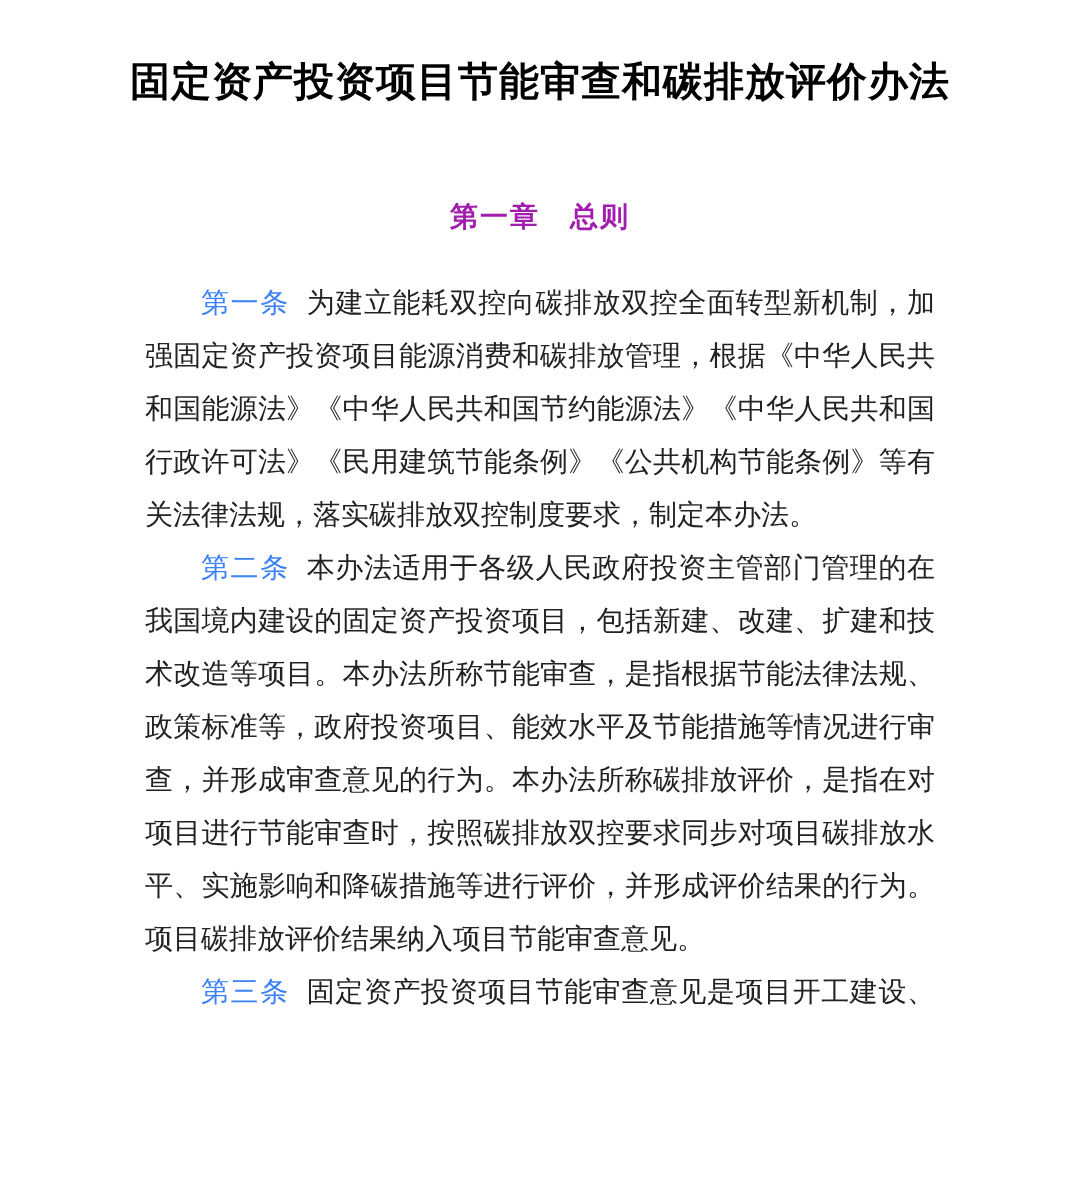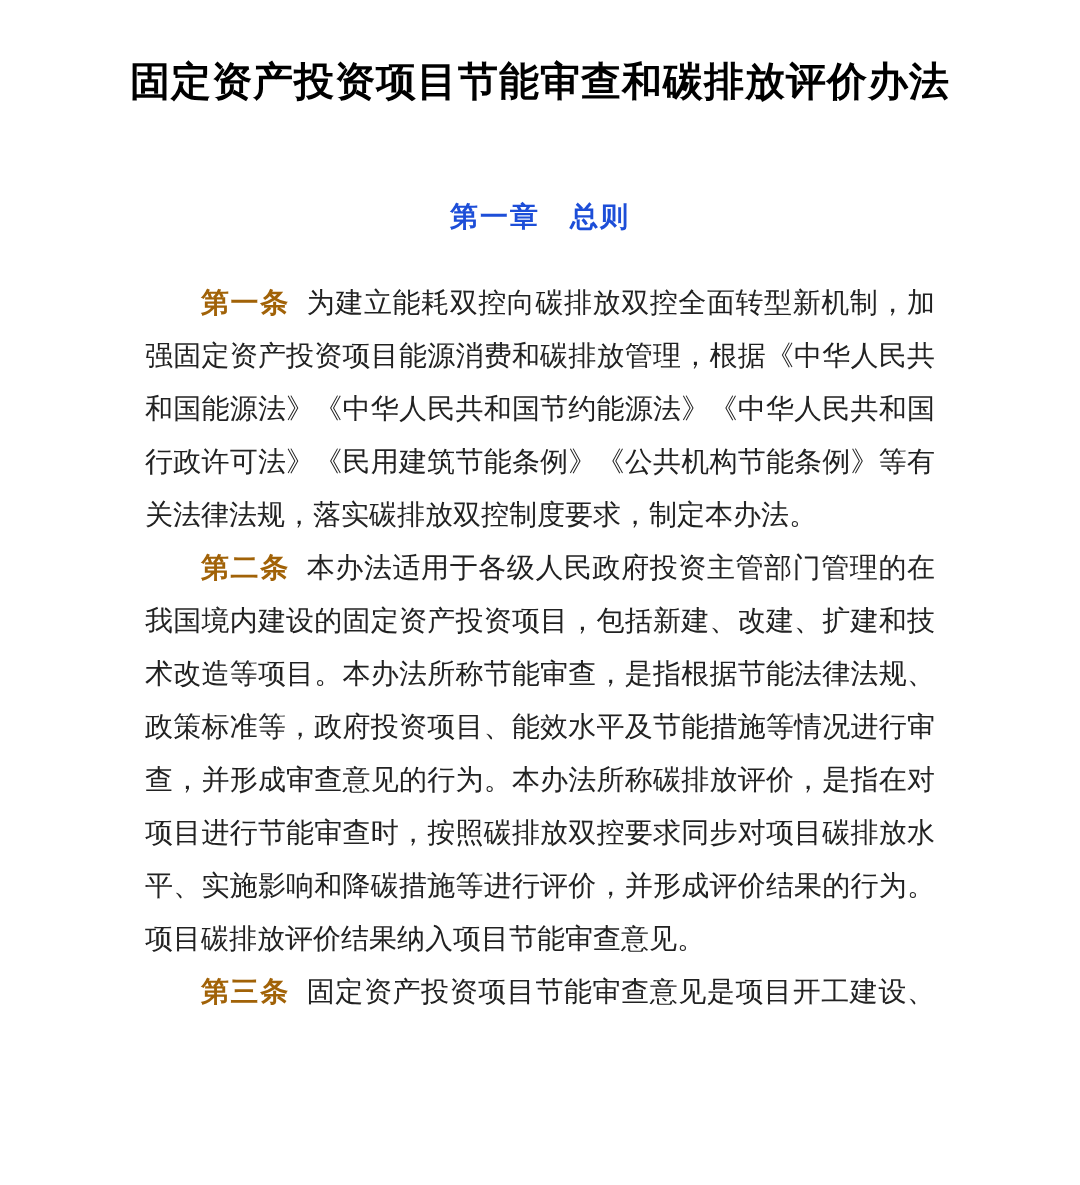--- a/index.html
+++ b/index.html
@@ -28,40 +28,40 @@
     letter-spacing: 1px;
     color: #000000;
   }
   .chapter-heading {
     margin-top: 94px;
     text-align: center;
     font-family: "Liberation Sans", "DejaVu Sans", sans-serif;
     font-weight: bold;
     font-size: 28px;
     line-height: 34px;
-    color: #1d4ed8;
+    color: #a21caf;
     letter-spacing: 2px;
   }
   .body-text {
     width: 790px;
     margin: 42px auto 0 auto;
     font-size: 28px;
     line-height: 53px;
     text-align: justify;
     text-justify: inter-ideograph;
     color: #222222;
   }
   .article {
     text-indent: 2em;
     margin: 0;
   }
   .article-label {
     font-family: "Liberation Sans", "DejaVu Sans", sans-serif;
-    font-weight: bold;
-    color: #a16207;
+    font-weight: normal;
+    color: #3b82f6;
     margin-right: 17px;
     letter-spacing: 1px;
   }
 </style>
 </head>
 <body>
 
 <div class="page">
 
   <h1 class="doc-title">固定资产投资项目节能审查和碳排放评价办法</h1>

